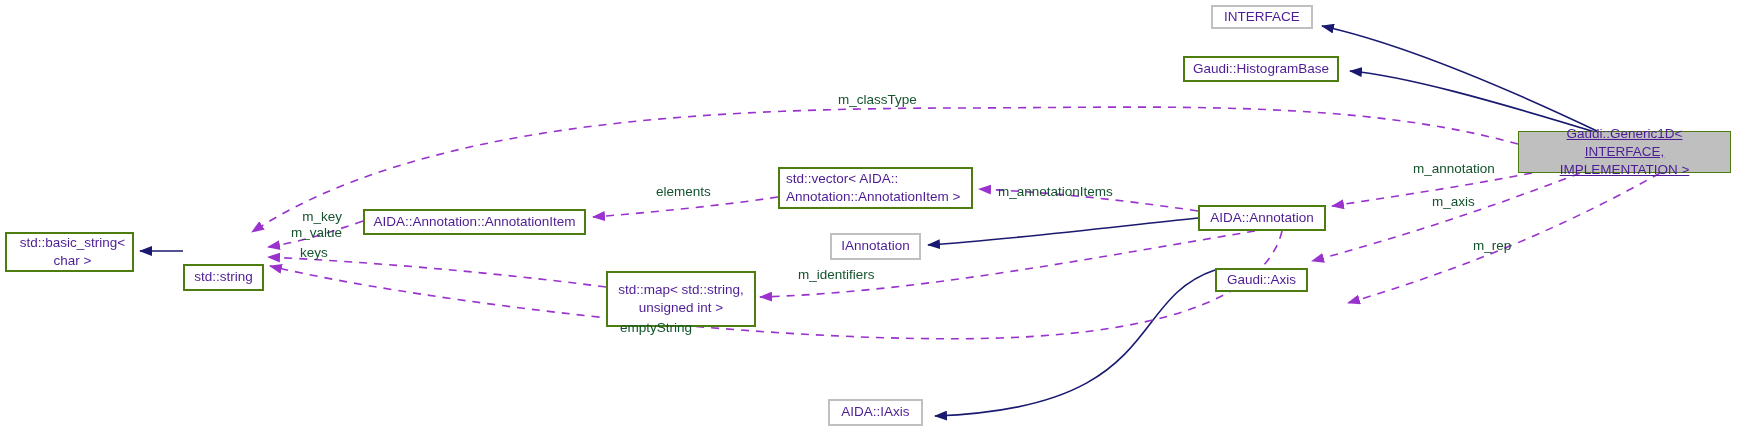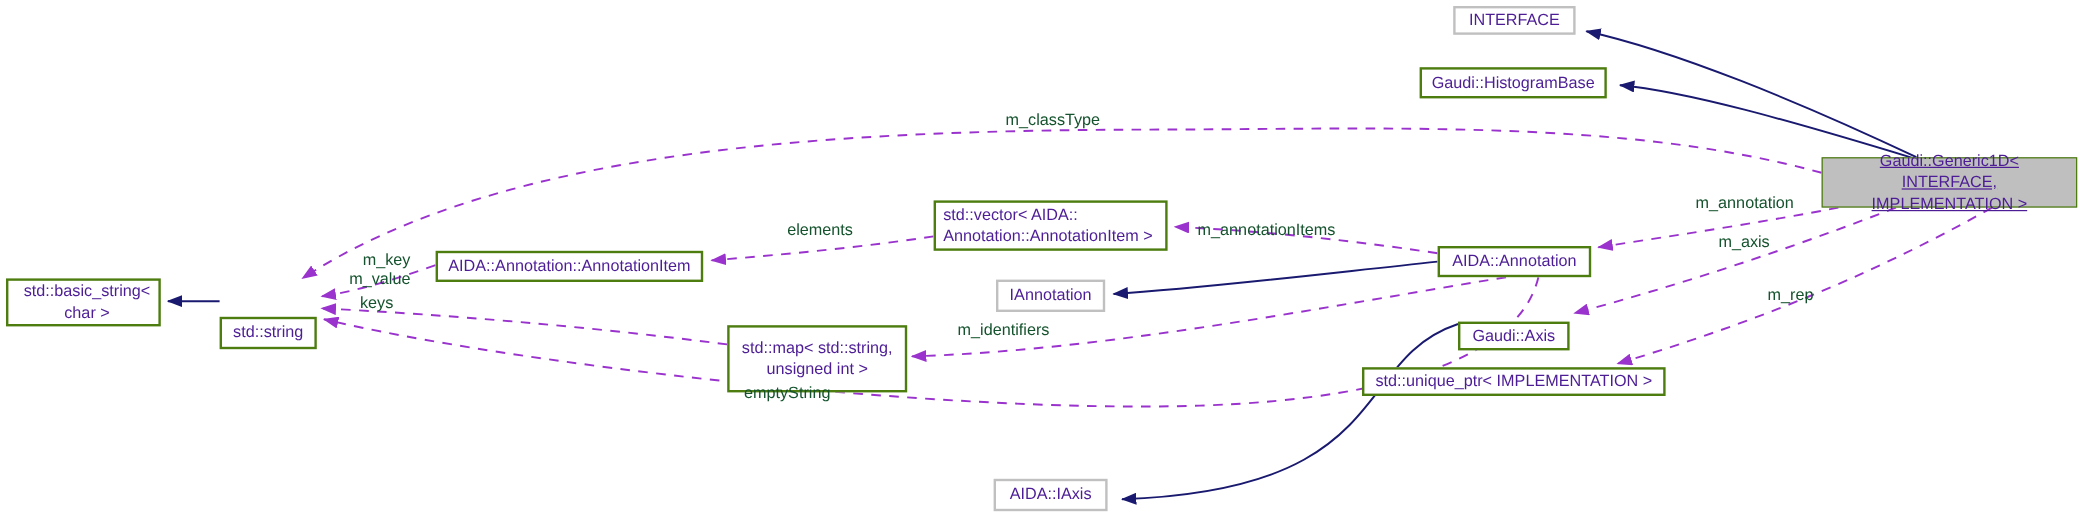--- a/index.html
+++ b/index.html
@@ -77,21 +77,20 @@
   <div class="node" style="left:183px;top:238px;width:81px;height:27px;margin-top:26px;">std::string</div>
 
   <div class="node" style="left:5px;top:232px;width:129px;height:40px;padding-left:12px;">std::basic_string&lt;
 char &gt;</div>
 
   <div class="node" style="left:606px;top:271px;width:150px;height:56px;">std::map&lt; std::string,
 unsigned int &gt;</div>
 
   <div class="node" style="left:1215px;top:240px;width:93px;height:24px;margin-top:28px;">Gaudi::Axis</div>
 
-  <div class="node" style="left:1135px;top:306px;width:253px;height:24px;">std::unique_ptr&lt; IMPLEMENTATION &gt;</div>
 
   <div class="node gray-border" style="left:828px;top:399px;width:95px;height:27px;text-align:center;">AIDA::IAxis</div>
 
   <span class="edge-label" style="left:838px;top:92px;">m_classType</span>
 
   <span class="edge-label" style="left:656px;top:184px;">elements</span>
 
   <span class="edge-label" style="left:998px;top:184px;">m_annotationItems</span>
 
   <span class="edge-label" style="left:1413px;top:161px;">m_annotation</span>

